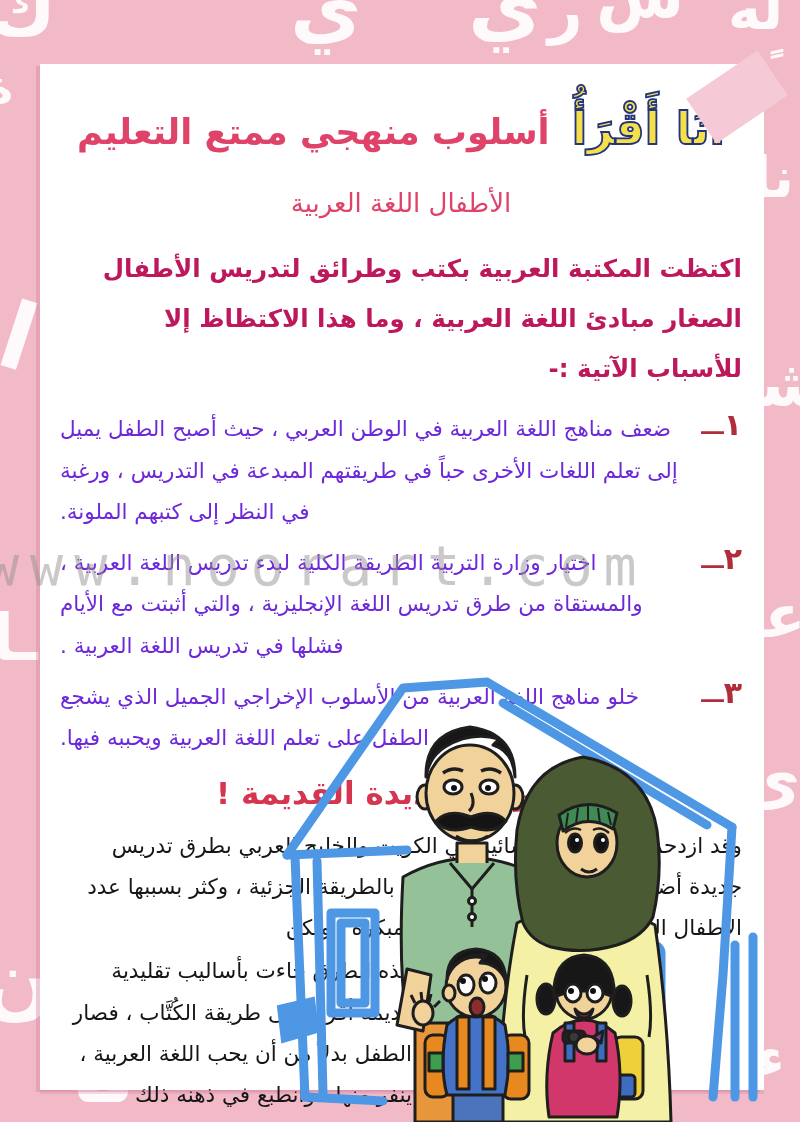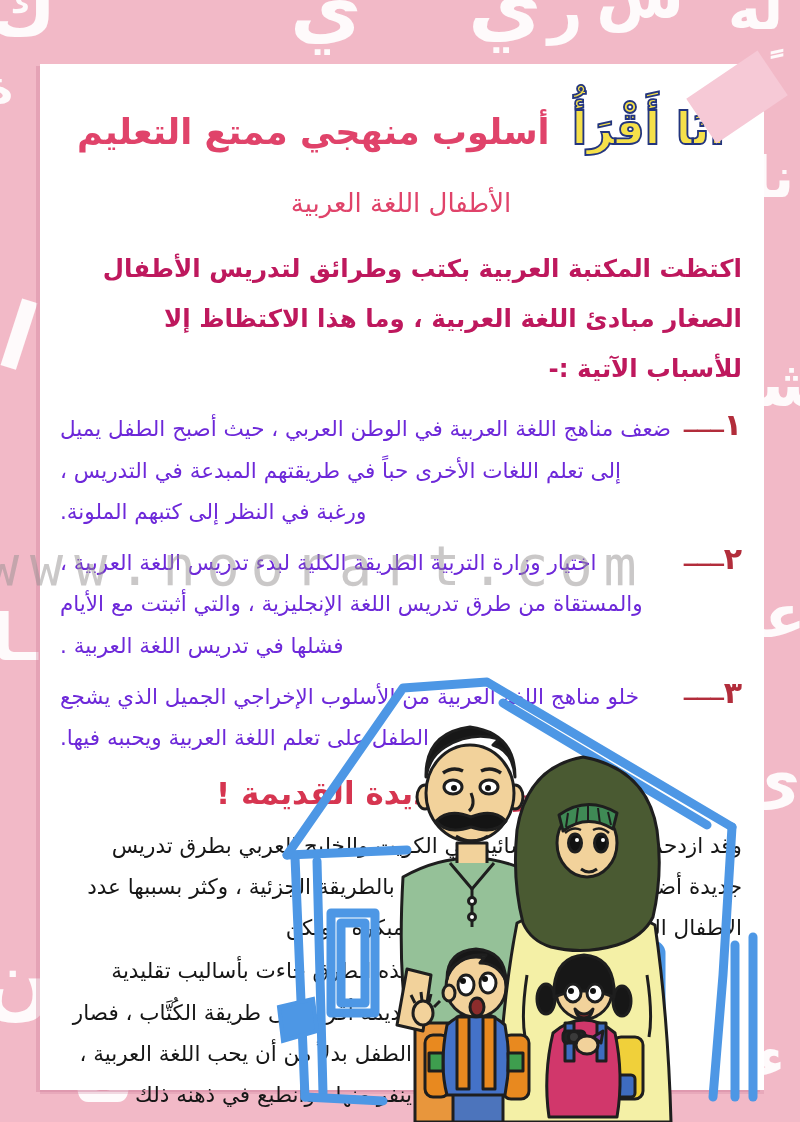--- a/index.html
+++ b/index.html
@@ -33,21 +33,21 @@
   
   .intro{margin-top:26px;font-size:24.5px;font-weight:bold;color:#be185d;
     line-height:2.05;text-align:right;}
 
   
   .points{margin-top:14px;}
   .point{display:flex;gap:10px;margin-bottom:10px;}
   .marker{flex:0 0 52px;display:flex;align-items:flex-start;color:#B22D3B;
     font-weight:bold;padding-top:2px;}
   .marker .num{font-size:30px;line-height:1;}
-  .marker .dash{font-size:22px;line-height:1;margin-top:6px;font-family:Liberation Mono, monospace;}
+  .marker .dash{font-size:22px;line-height:1;margin-top:6px;}
   .point-text{flex:1;font-size:21.5px;color:#6d28d9;line-height:1.92;text-align:left;}
 
   
   .section-heading{text-align:center;margin-top:16px;font-size:31px;font-weight:bold;
     color:#D63550;letter-spacing:-1px;}
 
   
   .para1{margin-top:14px;font-size:21.5px;color:#161616;line-height:1.92;text-align:right;}
   .para2{width:352px;margin-left:auto;margin-right:0;font-size:21.5px;color:#161616;
     line-height:1.92;text-align:right;margin-top:2px;}

